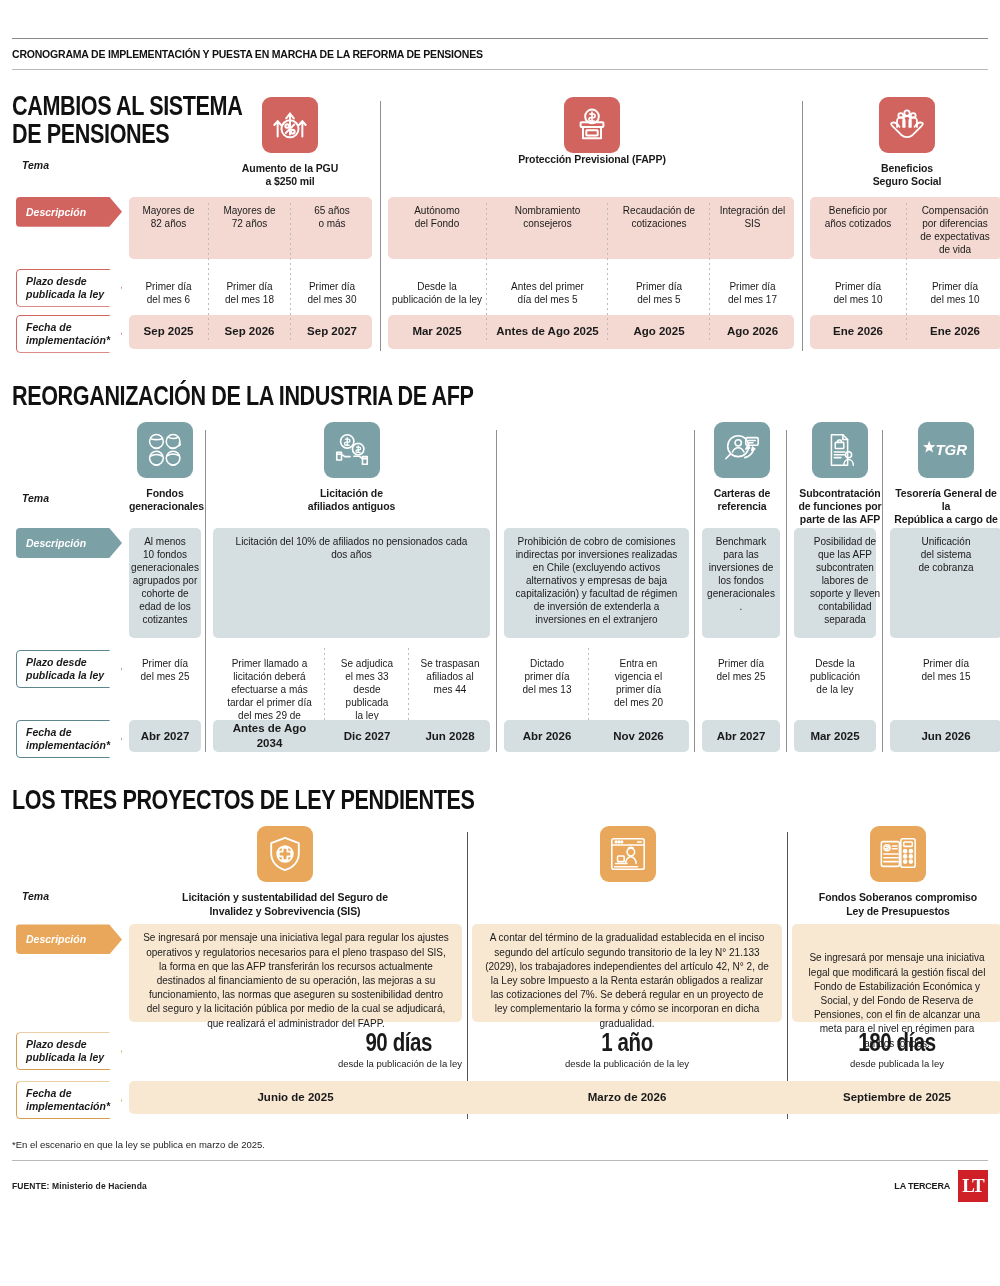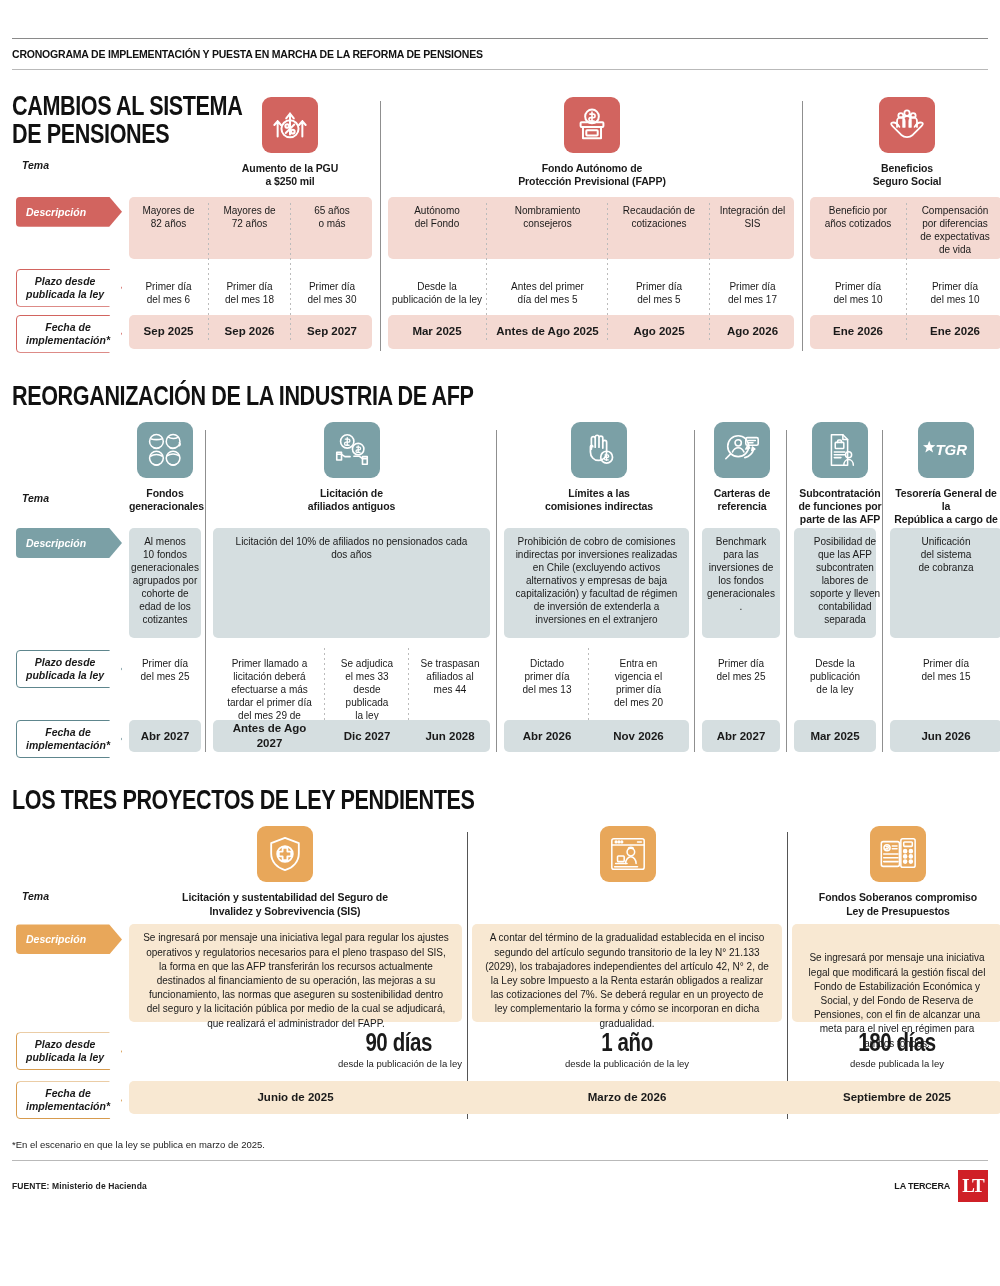--- a/index.html
+++ b/index.html
@@ -45,21 +45,21 @@
     line-height: 1.15;
     width: 106px;
   }
   .pill-solid { color: #ffffff; }
   .pill-solid::before, .pill-outline::before {
     content: ""; position: absolute; inset: 0;
     clip-path: polygon(0% 0%, 88% 0%, 100% 50%, 88% 100%, 0% 100%);
     border-radius: 4px;
     z-index: -1;
   }
-  .pill span { position: relative; z-index: 1; text-align: center; }
+  .pill span { position: relative; z-index: 1; }
   .pill-outline { background: transparent; }
   .pill-outline .shape {
     position: absolute; inset: 0;
     clip-path: polygon(0% 0%, 88% 0%, 100% 50%, 88% 100%, 0% 100%);
     border-radius: 4px;
   }
   .pill-solid .shape {
     position: absolute; inset: 0;
     clip-path: polygon(0% 0%, 88% 0%, 100% 50%, 88% 100%, 0% 100%);
     border-radius: 4px;
@@ -146,21 +146,20 @@
       <div style="position:absolute; left:378px; width:404px; top:0;">
         <div class="icon-tile" style="background:#d2645f;">
           <svg width="38" height="38" viewBox="0 0 40 40" fill="none" stroke="#fff" stroke-width="2.1" stroke-linejoin="round">
             <circle cx="20" cy="11" r="7.2"></circle>
             <path d="M20 6.5 v9 M17.8 8.6h3.6a1.8 1.8 0 010 3.6h-2.8a1.8 1.8 0 000 3.6h3.6" stroke-width="1.7" stroke-linecap="round"></path>
             <rect x="8" y="17" width="24" height="5" rx="1"></rect>
             <path d="M10.5 22 v12 h19 V22"></path>
             <rect x="14" y="25.5" width="12" height="5.5" rx="0.8"></rect>
           </svg>
         </div>
-        <div class="grp-title">Fondo Autónomo de</div>
         <div class="grp-title" style="margin-top:0;">Protección Previsional (FAPP)</div>
       </div>
 
       <div style="position:absolute; left:800px; width:190px; top:0;">
         <div class="icon-tile" style="background:#d2645f;">
           <svg width="38" height="38" viewBox="0 0 40 40" fill="none" stroke="#fff" stroke-width="1.9" stroke-linecap="round" stroke-linejoin="round">
             <circle cx="13.5" cy="10" r="2.6"></circle>
               <circle cx="20" cy="7.5" r="2.8"></circle>
               <circle cx="26.5" cy="10" r="2.6"></circle>
             <path d="M9.5 22v-6.2a4 4 0 014-4 4 4 0 014 4V22"></path>
@@ -339,31 +338,20 @@
             <path d="M5 25.5h5l3.5 2.5h5.5"></path>
               <path d="M5 23.5v8h5v-8z"></path>
             <path d="M37 30h-5l-3.5-2.5H23"></path>
               <path d="M37 28v8h-5v-8z"></path>
           </svg>
         </div>
         <div class="grp-title">Licitación de</div>
         <div class="grp-title" style="margin-top:0;">afiliados antiguos</div>
       </div>
 
-      <div style="position:absolute; left:492px; width:190px; top:0;">
-        <div class="icon-tile" style="background:#7ba0a6;">
-          <svg width="40" height="40" viewBox="0 0 42 42" fill="none" stroke="#fff" stroke-width="1.8" stroke-linecap="round" stroke-linejoin="round">
-            <path d="M13 20V9a2 2 0 014 0v9M17 18V7.5a2 2 0 014 0V18M21 18V8.5a2 2 0 014 0V19M25 19v-6a2 2 0 014 0v10c0 5-3.5 9-8.5 9S12 28 12 23v-5.5c0-2 2.5-2 2.5 0"></path>
-            <circle cx="29" cy="28.5" r="6.2"></circle>
-            <path d="M29 25v7M27.3 26.2h2.6a1.3 1.3 0 010 2.6h-1.8a1.3 1.3 0 000 2.6h2.6" stroke-width="1.3"></path>
-          </svg>
-        </div>
-        <div class="grp-title">Límites a las</div>
-        <div class="grp-title" style="margin-top:0;">comisiones indirectas</div>
-      </div>
 
       <div style="position:absolute; left:690px; width:80px; top:0;">
         <div class="icon-tile" style="background:#7ba0a6;">
           <svg width="40" height="40" viewBox="0 0 42 42" fill="none" stroke="#fff" stroke-width="1.7" stroke-linecap="round" stroke-linejoin="round">
             <circle cx="17" cy="17" r="11"></circle>
             <circle cx="17" cy="13.5" r="3.3"></circle>
             <path d="M11 23c1.3-3 3.7-4.4 6-4.4s4.7 1.4 6 4.4"></path>
             <path d="M8.8 25.4 4 30.2"></path>
             <rect x="25" y="8" width="13" height="8" rx="1.6"></rect>
             <path d="M28 11h7M28 13.4h4.5"></path>
@@ -465,21 +453,21 @@
 desde
 publicada
 la ley</span>
         </div>
       <div class="cell" style="position:absolute; left:398px; top:122px; width:80px;">
           <span style="white-space:pre-line">Se traspasan
 afiliados al
 mes 44</span>
         </div>
       <div style="position:absolute; left:201px; top:192px; width:277px; height:32px; background:#d5dee0; border-radius:5px;"></div>
-      <div class="cell b center-v" style="position:absolute; left:203px; top:192px; width:109px; height:32px;">Antes de Ago 2027</div>
+      <div class="cell b center-v" style="position:absolute; left:203px; top:192px; width:109px; height:32px;">Antes de Ago 2034</div>
       <div class="cell b center-v" style="position:absolute; left:314px; top:192px; width:82px; height:32px;">Dic 2027</div>
       <div class="cell b center-v" style="position:absolute; left:398px; top:192px; width:80px; height:32px;">Jun 2028</div>
 
       <div style="position:absolute; left:492px; top:0; width:185px; height:110px; background:#d5dee0; border-radius:5px;"></div>
       <div class="cell" style="position:absolute; left:494px; top:0; width:181px;">Prohibición de cobro de comisiones indirectas por inversiones realizadas en Chile (excluyendo activos alternativos y empresas de baja capitalización) y facultad de régimen de inversión de extenderla a inversiones en el extranjero</div>
       <div class="dline" style="left:576px; top:120px; height:100px;"></div>
       <div class="cell" style="position:absolute; left:494px; top:122px; width:82px;">
           <span style="white-space:pre-line">Dictado
 primer día
 del mes 13</span>

